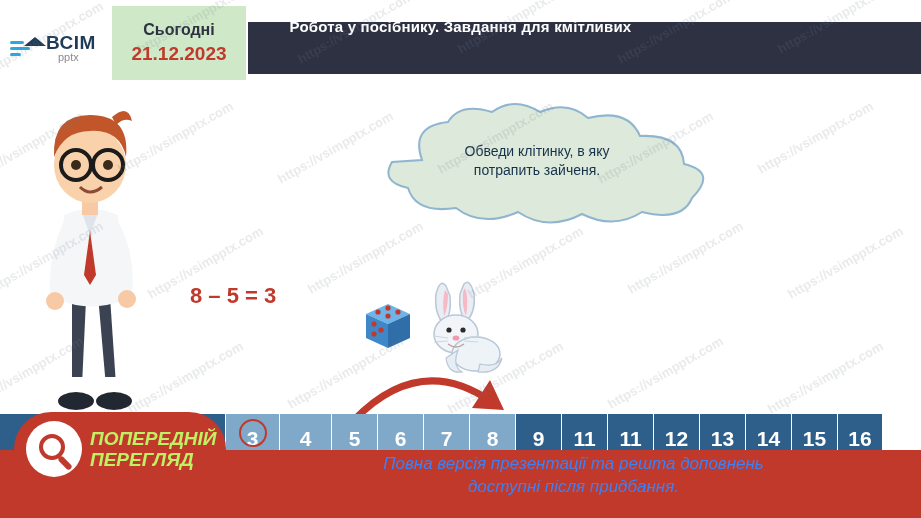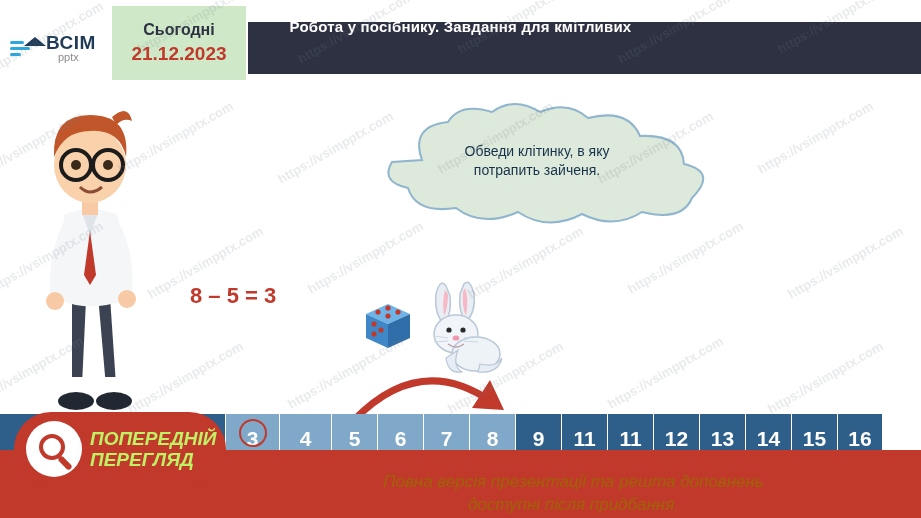--- a/index.html
+++ b/index.html
@@ -52,21 +52,21 @@
   
   .boy{position:absolute;left:20px;top:95px;width:140px;height:330px;}
 
   
   .bunny{position:absolute;left:418px;top:280px;width:92px;height:100px;}
   .dice{position:absolute;left:362px;top:300px;width:52px;height:52px;}
 
   
   .bottom-banner{position:absolute;left:0;top:450px;width:921px;height:68px;background:#c0392b;}
   .bottom-text{position:absolute;left:226px;top:452px;width:695px;height:64px;display:flex;flex-direction:column;
-    align-items:center;justify-content:flex-end;color:#a16207;font-size:17px;font-style:italic;line-height:23px;text-align:center;}
+    align-items:center;justify-content:flex-start;color:#3b82f6;font-size:17px;font-style:italic;line-height:23px;text-align:center;}
 
   .preview-badge{position:absolute;left:14px;top:412px;width:212px;height:74px;background:#c0392b;border-radius:37px;
     display:flex;align-items:center;}
   .mag{position:relative;margin-left:12px;width:56px;height:56px;border-radius:50%;background:#ffffff;
     display:flex;align-items:center;justify-content:center;}
   .mag .glass{width:26px;height:26px;border:4px solid #c0392b;border-radius:50%;box-sizing:border-box;position:relative;left:-2px;top:-2px;}
   .mag .handle{position:absolute;width:6px;height:16px;background:#c0392b;border-radius:3px;transform:rotate(-45deg);left:36px;top:34px;}
   .preview-lines{margin-left:8px;color:#bef264;font-weight:bold;font-style:italic;font-size:19px;line-height:21px;}
 
   

